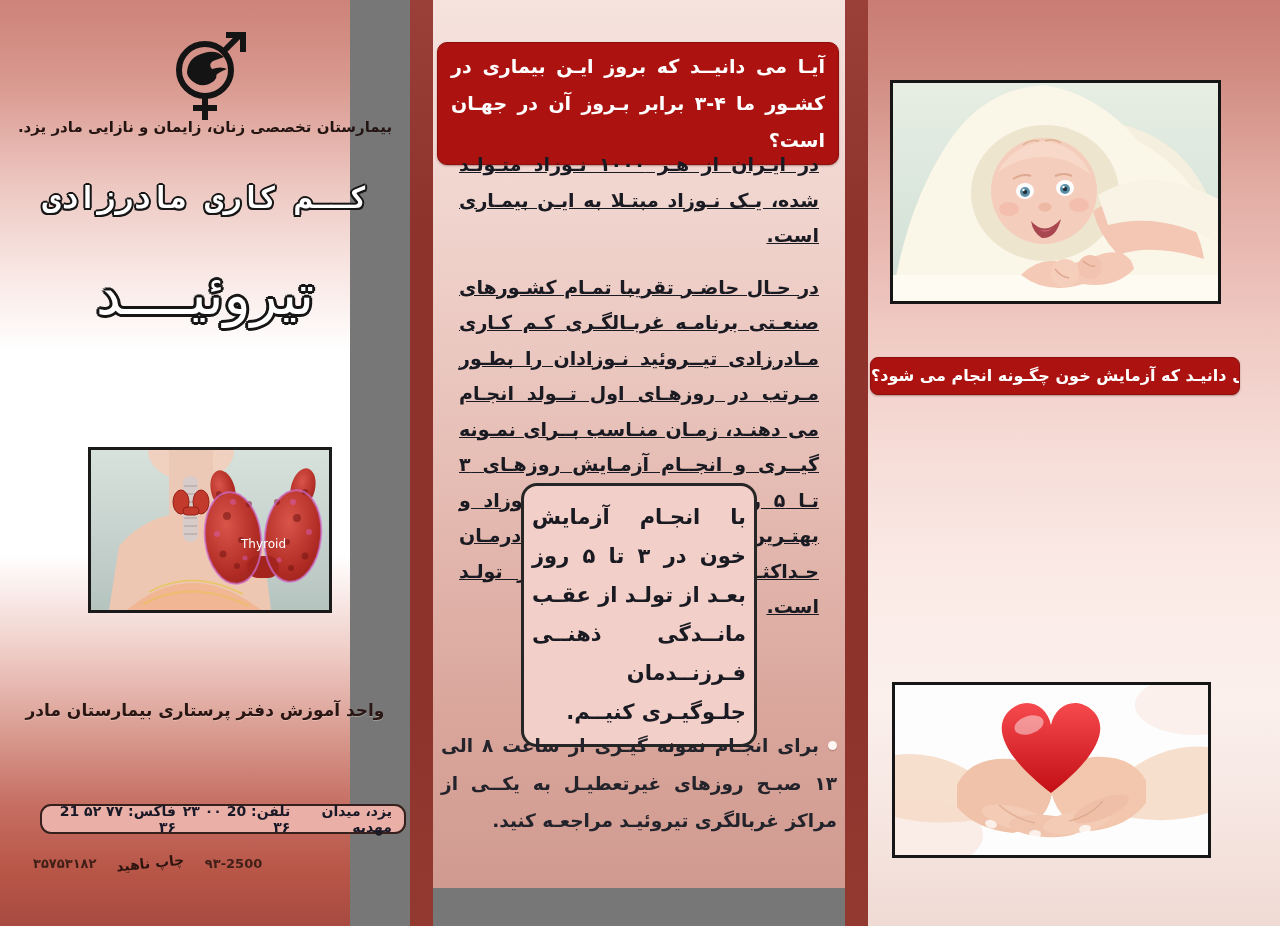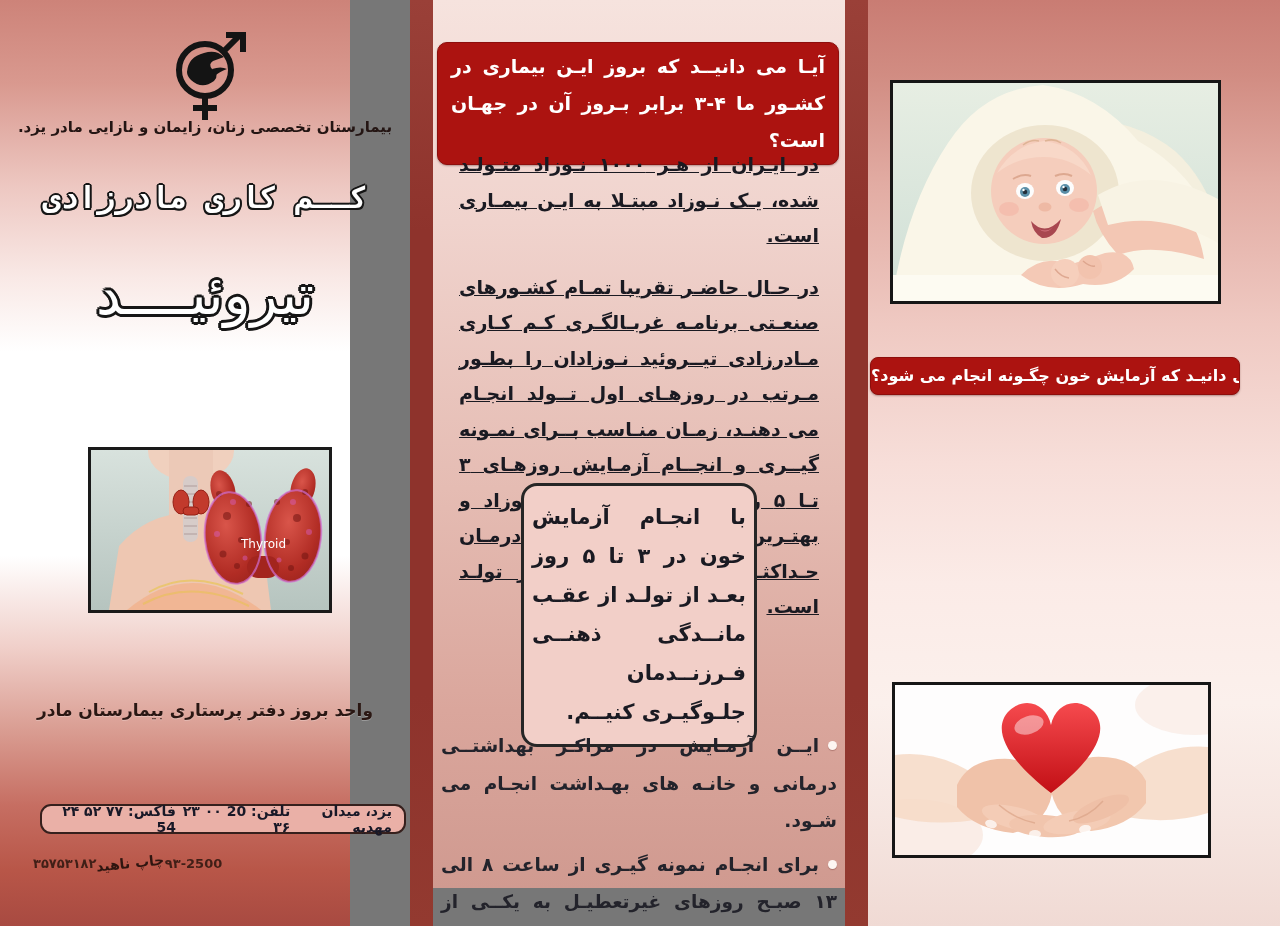--- a/index.html
+++ b/index.html
@@ -37,21 +37,21 @@
     -2px -2px #161616,2px -2px #161616,-2px 2px #161616,2px 2px #161616;}
   #title1{left:0;top:180px;width:410px;text-align:center;font-size:30px;font-weight:bold;direction:rtl;}
   #title2{left:0;top:222px;width:410px;text-align:center;font-size:56px;font-weight:normal;direction:rtl;margin-top:40px;}
   #thyroid-fig{left:88px;top:447px;width:238px;height:160px;border:3px solid #1a1a1a;background:#c6d2cc;}
   #unit-note{left:0;top:700px;width:410px;text-align:center;font-size:17px;color:#2a1713;
     text-shadow:0 1px 0 rgba(255,255,255,.25);}
   #address-bar{left:40px;top:804px;width:366px;height:30px;background:#eab0a7;
     border:2px solid #36201d;border-radius:11px;display:flex;direction:rtl;align-items:center;
     justify-content:space-between;padding:0 12px;box-sizing:border-box;font-size:14px;
     font-weight:bold;color:#181827;}
-  #print-row{left:33px;top:855px;display:flex;direction:ltr;align-items:center;gap:0;
+  #print-row{left:33px;top:855px;display:flex;direction:ltr;align-items:center;gap:20px;
     font-size:13px;font-weight:bold;color:#401f17;}
   #print-stamp{font-size:14px;transform:rotate(-6deg);letter-spacing:-1px;color:#2e1510;}
 
   
   #mid-header{left:4px;top:42px;width:402px;min-height:74px;padding:5px 13px;box-sizing:border-box;
     font-size:19px;line-height:37px;direction:rtl;text-align:justify;}
   #mid-body{left:10px;top:131px;width:392px;font-size:19px;line-height:35.5px;}
   #mid-body p{margin:16px;text-decoration:underline;}
   #mid-box{left:88px;top:483px;width:236px;min-height:196px;padding:12px 8px;box-sizing:border-box;
     border:3px solid #262626;border-radius:16px;background:#f2cfc8;
@@ -153,26 +153,26 @@
           <circle cx="46" cy="0" r="3"></circle>
             <circle cx="30" cy="-30" r="3"></circle>
             <circle cx="16" cy="28" r="2.5"></circle>
         </g>
         <ellipse cx="-30" cy="6" rx="28" ry="46" fill="none" stroke="#cf6cd0" stroke-width="2" opacity=".7" transform="rotate(-6 -30 6)"></ellipse>
         <ellipse cx="30" cy="4" rx="28" ry="46" fill="none" stroke="#cf6cd0" stroke-width="2" opacity=".7" transform="rotate(6 30 4)"></ellipse>
       </g>
       <text x="150" y="98" fill="#ffffff" font-size="12" font-family="DejaVu Sans, sans-serif">Thyroid</text>
     </svg>
 
-    <div id="unit-note" class="abs fa">واحد بروز دفتر پرستاری بیمارستان مادر</div>
+    <div id="unit-note" class="abs fa">واحد آموزش دفتر پرستاری بیمارستان مادر</div>
 
     <div id="address-bar" class="abs">
       <span>یزد، میدان مهدیه</span>
       <span>تلفن: 20 ۰۰ ۲۳ ۳۶</span>
-      <span>فاکس: ۷۷ ۵۲ ۲۴ 54</span>
+      <span>فاکس: ۷۷ ۵۲ 21 ۳۶</span>
     </div>
 
     <div id="print-row" class="abs">
       <span>۳۵۷۵۳۱۸۲</span>
       <span id="print-stamp">چاپ ناهید</span>
       <span>۹۳-2500</span>
     </div>
   </div>
 
   <div id="divider-1" class="abs divider"></div>
@@ -182,21 +182,20 @@
     <div id="mid-header" class="abs redbox">آیـا می دانیــد که بروز ایـن بیماری در کشـور ما ۴-۳ برابر بـروز آن در جهـان است؟</div>
 
     <div id="mid-body" class="abs fa just">
       <p>در ایـران از هـر ۱۰۰۰ نـوزاد متـولـد شده، یـک نـوزاد مبتـلا به ایـن بیمـاری است.</p>
       <p>در حـال حاضـر تقریبا تمـام کشـورهای صنعـتی برنامـه غربـالگـری کـم کـاری مـادرزادی تیــروئید نـوزادان را بطـور مـرتب در روزهـای اول تــولد انجـام می دهنـد، زمـان منـاسب بــرای نمـونه گیــری و انجــام آزمـایش روزهـای ۳ تـا ۵ روزگـی بعــد از تولـد نـوزاد و بهتـرین زمـان بـرای شـروع درمـان حـداکثـر تا ۱۴ روزگـی بعد از تولـد است.</p>
     </div>
 
     <div id="mid-box" class="abs fa just">با انجـام آزمایش خون در ۳ تا ۵ روز بعـد از تولـد از عقـب مانــدگی ذهنــی فـرزنــدمان جلـوگیـری کنیــم.</div>
 
     <div id="mid-bullets" class="abs">
-      <div class="bullet"><span class="dot"></span><span>ایــن آزمـایش در مراکـز بهداشتــی درمانی و خانـه های بهـداشت انجـام می شـود.</span></div>
       <div class="bullet"><span class="dot"></span><span>برای انجـام نمونه گیـری از ساعت ۸ الی ۱۳ صبـح روزهای غیرتعطیـل به یکــی از مراکز غربالگری تیروئیـد مراجعـه کنید.</span></div>
     </div>
   </div>
 
   <div id="divider-2" class="abs divider"></div>
 
   <div id="panel-right" class="abs">
 
     <svg id="baby-fig" class="abs" width="325" height="218" viewBox="0 0 325 218">
       <defs>

